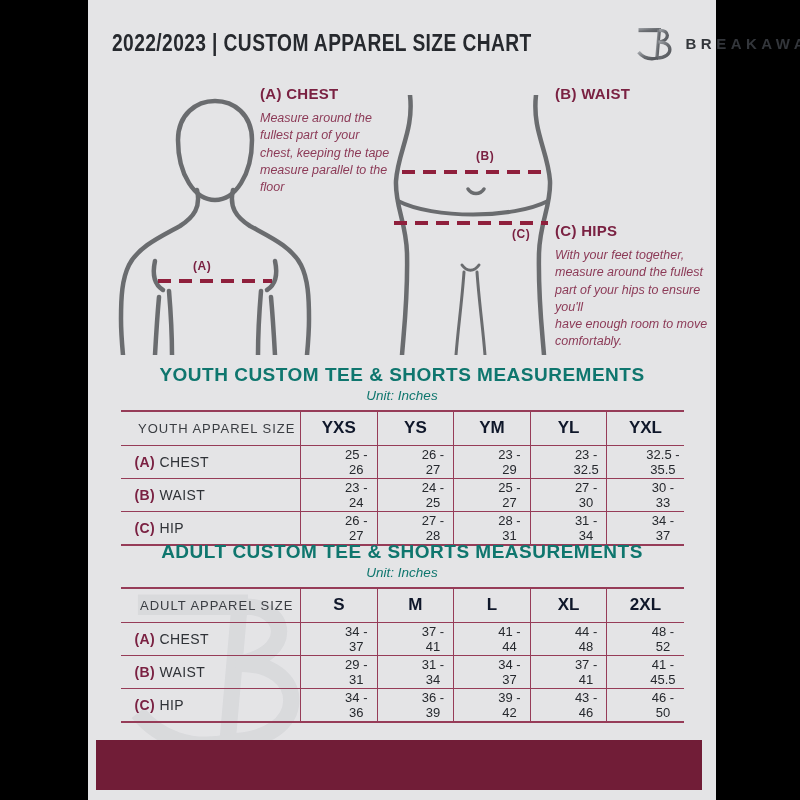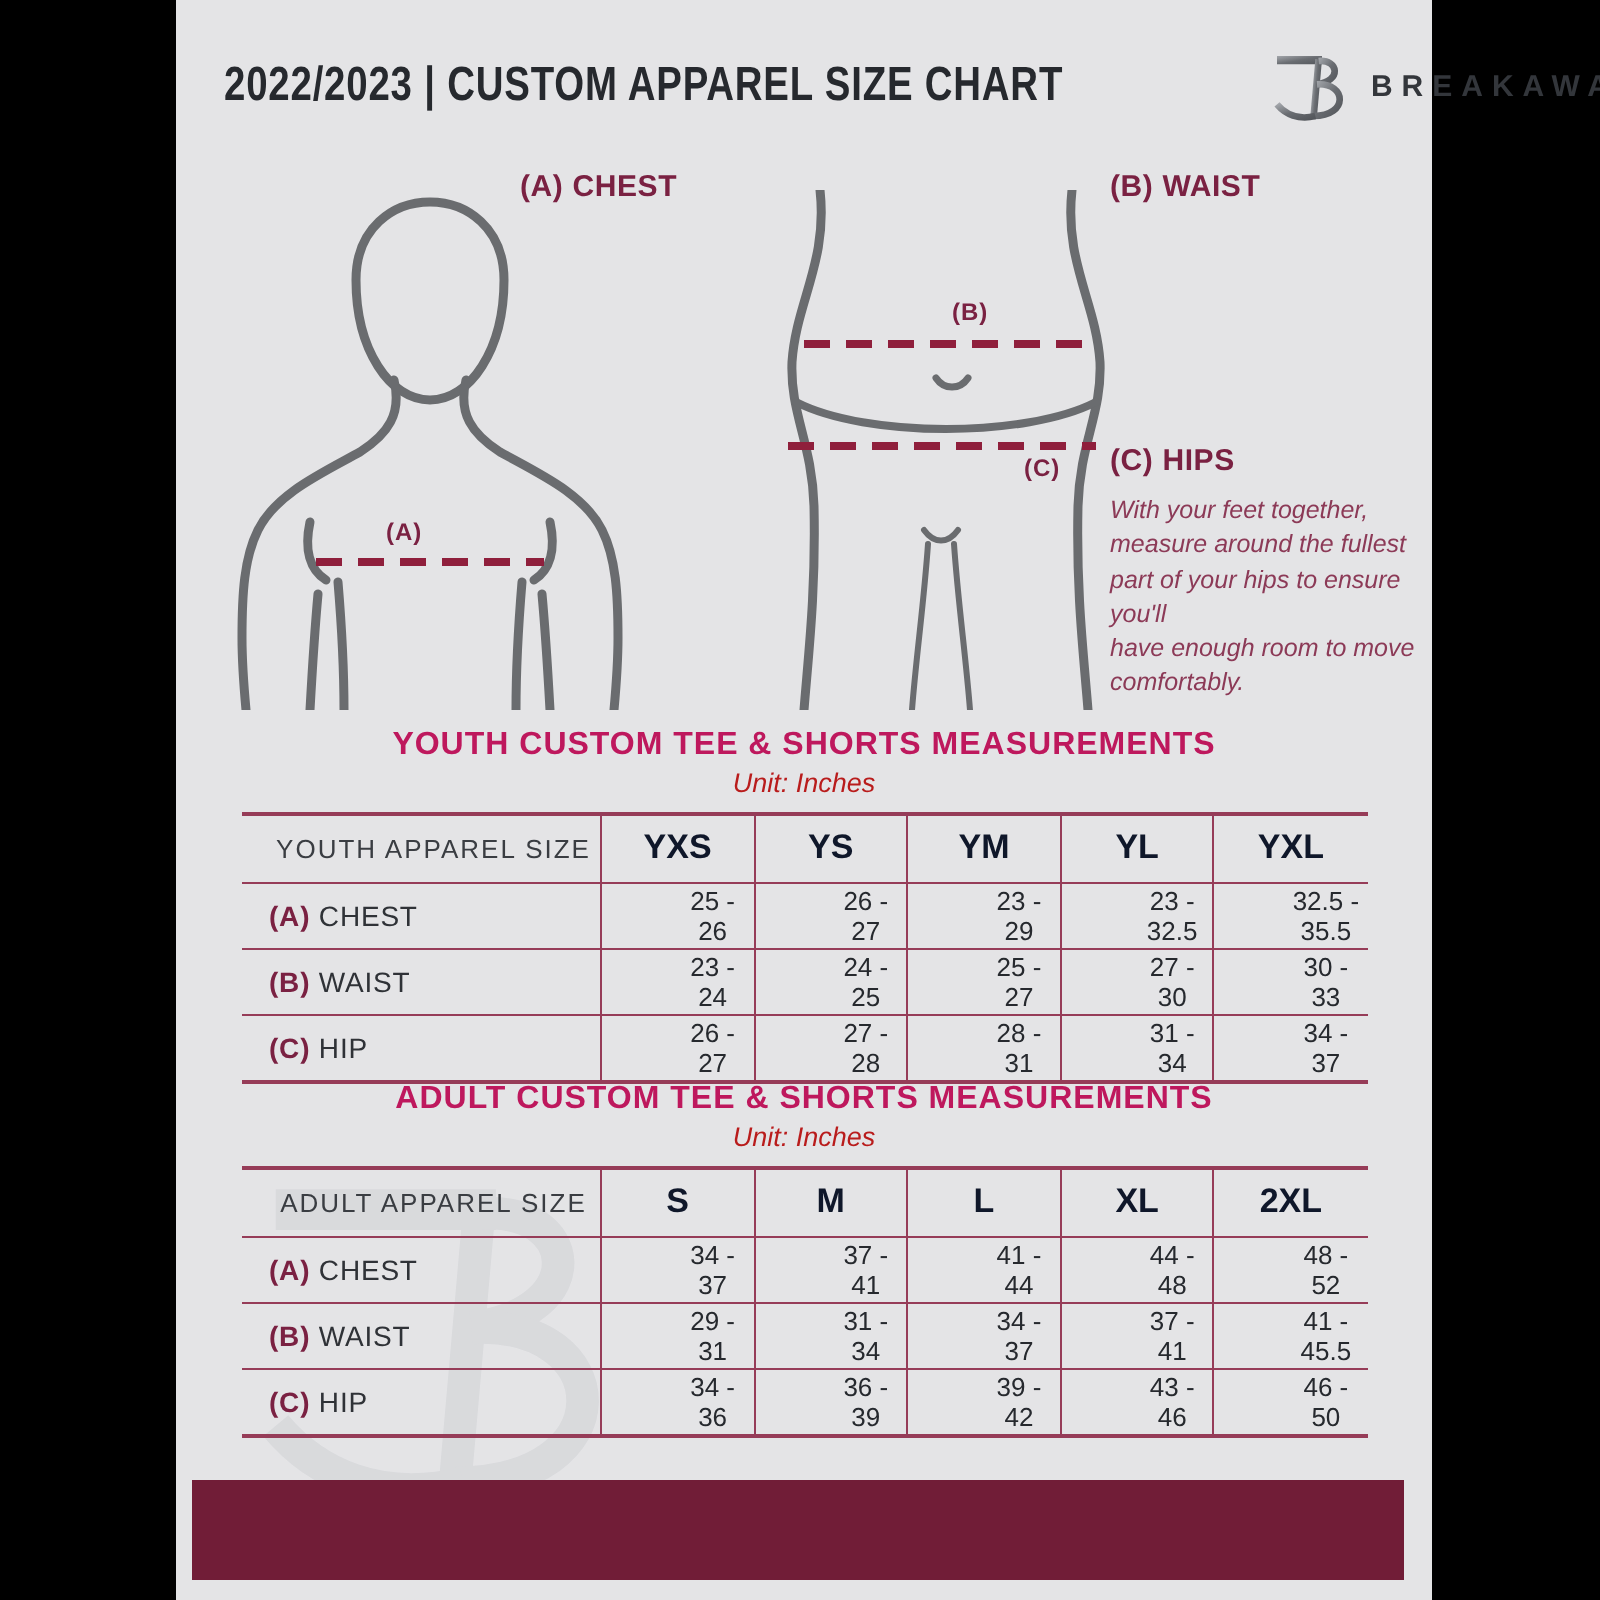--- a/index.html
+++ b/index.html
@@ -42,22 +42,22 @@
     font-size:15px; font-weight:700; color:#7a2142; letter-spacing:0.3px; margin-bottom:8px;
   }
   .guide-text {
     font-size:12.5px; font-style:italic; color:#8c3a57; line-height:1.38;
     white-space:pre-line;
   }
   
   .section { position:absolute; left:0; width:628px; text-align:center; z-index:1; }
   .section-youth { top:364px; }
   .section-adult { top:541px; }
-  .tbl-title { font-size:16px; font-weight:700; letter-spacing:0.5px; color:#be185d; }
-  .tbl-unit  { font-size:13.5px; font-style:italic; color:#b91c1c; margin-top:2px; }
+  .tbl-title { font-size:19px; font-weight:700; letter-spacing:0.5px; color:#0f766e; }
+  .tbl-unit  { font-size:13.5px; font-style:italic; color:#0f766e; margin-top:2px; }
   table.size-table {
     border-collapse:collapse; table-layout:fixed; width:563px; margin:7px auto 0;
   }
   table.size-table th, table.size-table td { background:transparent; }
   table.size-table th { height:34px; border-top:2px solid #963c58; border-bottom:1.6px solid #963c58; }
   table.size-table td { height:31px; border-bottom:1.6px solid #963c58; }
   table.size-table tbody tr:last-child td { border-bottom:2px solid #963c58; }
   table.size-table th:not(:first-child), table.size-table td:not(:first-child) {
     border-left:1.6px solid #963c58;
   }
@@ -134,20 +134,21 @@
         <line x1="14" y1="77" x2="156" y2="77" stroke="#8f1f3c" stroke-width="4" stroke-dasharray="13 8"></line>
         <line x1="6" y1="128" x2="160" y2="128" stroke="#8f1f3c" stroke-width="4" stroke-dasharray="13 8"></line>
       </svg>
 
       <div class="marker marker-a">(A)</div>
       <div class="marker marker-b">(B)</div>
       <div class="marker marker-c">(C)</div>
 
       <div class="guide-block guide-chest">
         <div class="guide-heading">(A) CHEST</div>
+        <div class="guide-text">Measure around the fullest part of your chest, keeping the tape measure parallel to the floor</div>
       </div>
       <div class="guide-block guide-waist">
         <div class="guide-heading">(B) WAIST</div>
       </div>
       <div class="guide-block guide-hips">
         <div class="guide-heading">(C) HIPS</div>
         <div class="guide-text">With your feet together, measure around the fullest part of your hips to ensure you'll
 have enough room to move comfortably.</div>
       </div>
     </div>

